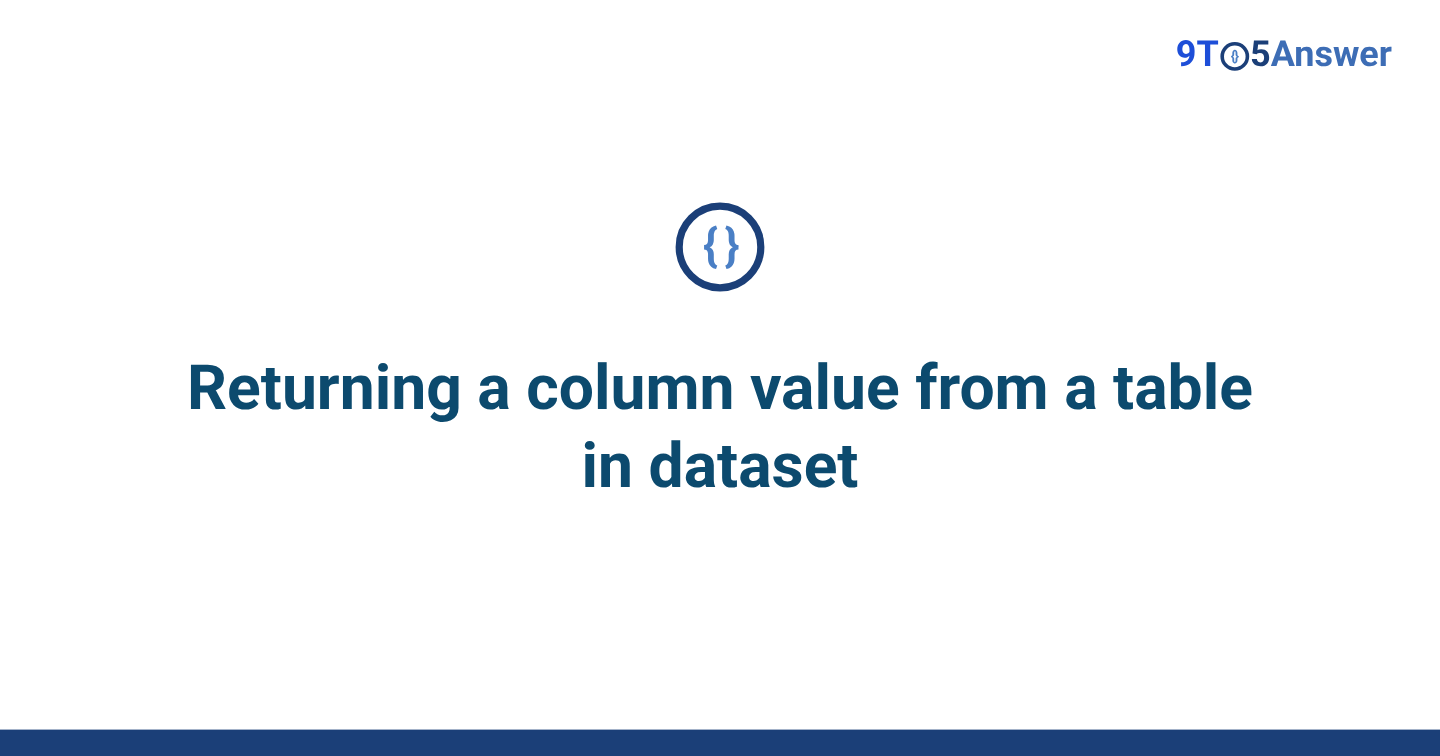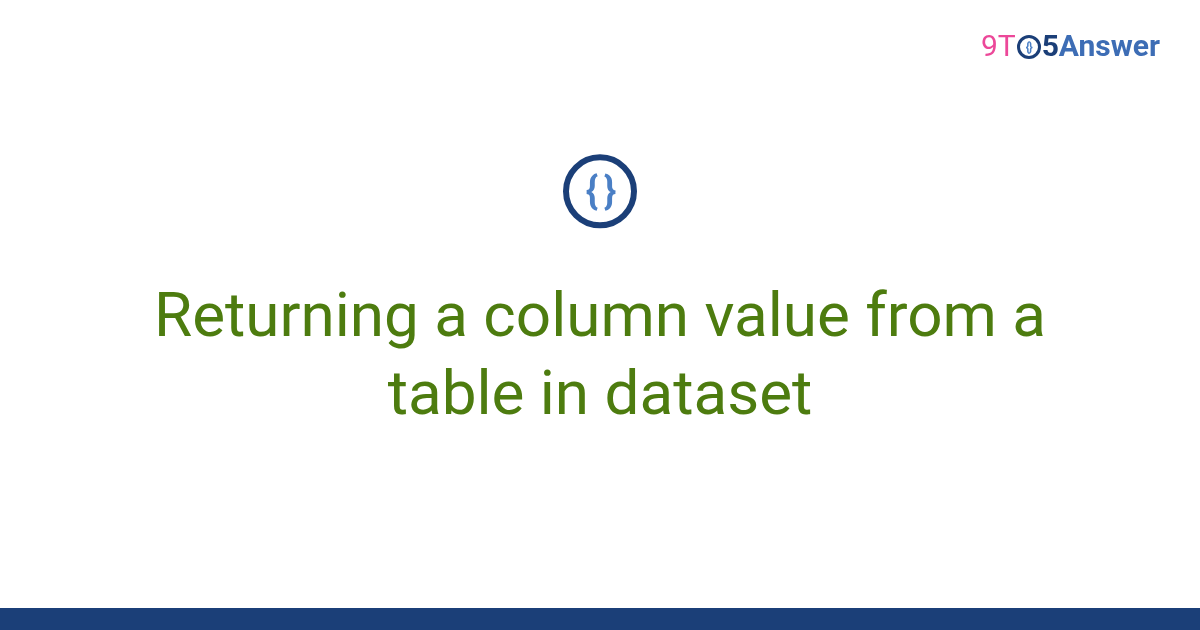--- a/index.html
+++ b/index.html
@@ -18,22 +18,22 @@
     .header-logo {
       position: absolute;
       top: 28px;
       right: 40px;
       font-size: 30px;
       font-weight: 600;
       display: flex;
       align-items: center;
     }
     .logo-9t {
-      color: #ec4899;
-      font-weight: 400;
+      color: #1d4ed8;
+      font-weight: 700;
     }
     .logo-o-wrapper {
       display: inline-flex;
       align-items: center;
       justify-content: center;
       position: relative;
     }
     .logo-o-circle {
       width: 24px;
       height: 24px;
@@ -85,23 +85,23 @@
       justify-content: center;
     }
     .center-icon-braces {
       font-size: 38px;
       color: #4a7fc5;
       font-weight: 700;
       letter-spacing: -2px;
       line-height: 1;
     }
     .title {
-      font-size: 62px;
-      font-weight: 400;
-      color: #4d7c0f;
+      font-size: 52px;
+      font-weight: 700;
+      color: #0c4a6e;
       line-height: 1.25;
       max-width: 1000px;
       padding: 0 40px;
     }
     .footer-bar {
       position: absolute;
       bottom: 0;
       left: 0;
       width: 100%;
       height: 22px;

